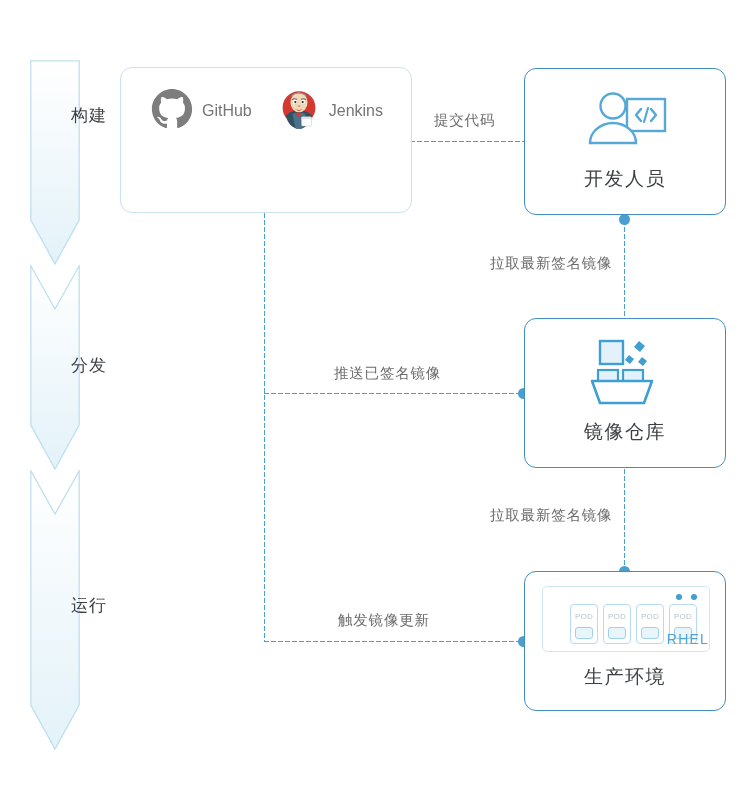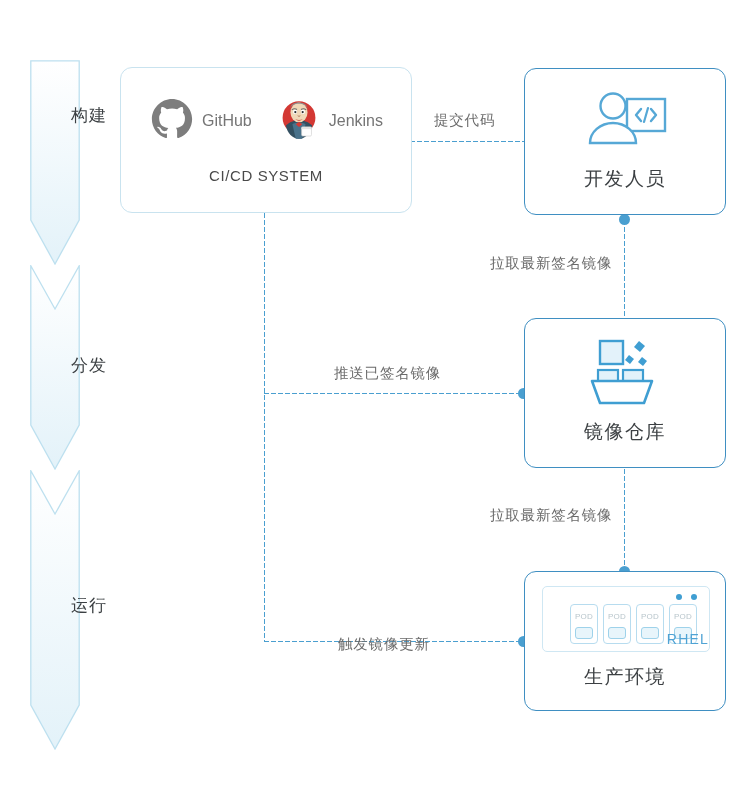--- a/index.html
+++ b/index.html
@@ -67,21 +67,21 @@
   }
 
   
   .vendor-row {
     position: absolute;
     top: 92px;
     left: 120px;
     width: 292px;
     height: 56px;
     display: flex;
-    align-items: flex-end;
+    align-items: flex-start;
     justify-content: center;
     gap: 0px;
   }
   .vendor {
     display: flex;
     align-items: center;
     gap: 9px;
   }
   .vendor + .vendor { margin-left: 26px; }
   .vendor-name {
@@ -244,21 +244,21 @@
   <div class="dline v" style="left:623px;top:468px;height:103px;"></div>
   <div class="dot" style="left:619px;top:566px;"></div>
 
   <div class="dline h" style="left:263px;top:640px;width:258px;"></div>
   <div class="dot" style="left:518px;top:636px;"></div>
 
   <div class="edge-label" style="left:434px;top:111px;">提交代码</div>
   <div class="edge-label" style="left:490px;top:254px;">拉取最新签名镜像</div>
   <div class="edge-label" style="left:334px;top:364px;">推送已签名镜像</div>
   <div class="edge-label" style="left:490px;top:506px;">拉取最新签名镜像</div>
-  <div class="edge-label" style="left:338px;top:635px;">触发镜像更新</div>
+  <div class="edge-label" style="left:338px;top:611px;">触发镜像更新</div>
 
   <div class="node pale" style="left:120px;top:67px;width:292px;height:146px;">
     <div class="vendor-row" style="position:absolute;top:20px;left:0;width:292px;height:56px;">
       <div class="vendor">
         <span class="vendor-logo">
           <svg width="42" height="42" viewBox="0 0 24 24" aria-hidden="true">
             <path fill="#7d7d7d" d="M12 .5C5.73.5.5 5.73.5 12c0 5.08 3.29 9.39 7.86 10.91.57.1.78-.25.78-.55 0-.27-.01-1.17-.02-2.12-3.2.7-3.88-1.37-3.88-1.37-.52-1.33-1.28-1.69-1.28-1.69-1.05-.72.08-.7.08-.7 1.16.08 1.77 1.19 1.77 1.19 1.03 1.77 2.7 1.26 3.36.96.1-.75.4-1.26.73-1.55-2.55-.29-5.24-1.28-5.24-5.69 0-1.26.45-2.29 1.19-3.1-.12-.29-.52-1.46.11-3.05 0 0 .97-.31 3.18 1.18a11 11 0 0 1 5.8 0c2.2-1.49 3.17-1.18 3.17-1.18.63 1.59.23 2.76.12 3.05.74.81 1.18 1.84 1.18 3.1 0 4.42-2.69 5.39-5.25 5.68.41.36.78 1.05.78 2.12 0 1.53-.01 2.77-.01 3.15 0 .3.2.66.79.55A11.51 11.51 0 0 0 23.5 12C23.5 5.73 18.27.5 12 .5z"></path>
           </svg>
         </span>
         <span class="vendor-name">GitHub</span>
@@ -280,21 +280,20 @@
             <path d="M30 27 q2 2 4 0" stroke="#b07a5a" stroke-width="1.4" fill="none"></path>
             <path d="M26 32 q6 5 12 0 q-6 3 -12 0Z" fill="#c0392b"></path>
             <path d="M32 36 l-5 4 l5 4 l5 -4Z" fill="#d33833"></path>
             <rect x="36" y="44" width="15" height="14" rx="2" fill="#ffffff" stroke="#cfcfcf" stroke-width="1"></rect>
             <rect x="36" y="44" width="15" height="3.5" fill="#e3e3e3"></rect>
           </svg>
         </span>
         <span class="vendor-name">Jenkins</span>
       </div>
     </div>
-    <div class="node-title small" style="top:99px;">CI/CD SYSTEM</div>
   </div>
 
   <div class="node blue" style="left:524px;top:318px;width:202px;height:150px;">
     <div class="icon-wrap" style="left:59px;top:18px;">
       <svg width="86" height="68" viewBox="0 0 86 68" aria-hidden="true">
         <rect x="16" y="4" width="23" height="23" fill="#e3f2fa" stroke="#3f9ed2" stroke-width="2.4"></rect>
         <path d="M55 4 l6 5 l-5 6 l-6 -5Z" fill="#3f9ed2"></path>
         <path d="M45 18 l5 4 l-4 5 l-5 -4Z" fill="#3f9ed2"></path>
         <path d="M58 20 l5 4 l-4 5 l-5 -4Z" fill="#3f9ed2"></path>
         <rect x="14" y="33" width="20" height="12" fill="#e3f2fa" stroke="#3f9ed2" stroke-width="2.2"></rect>

